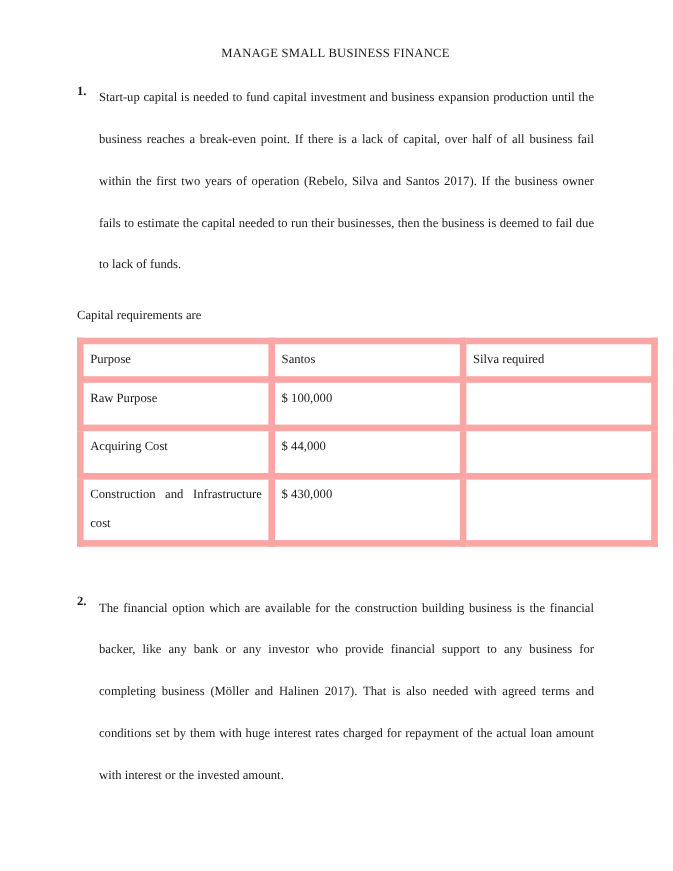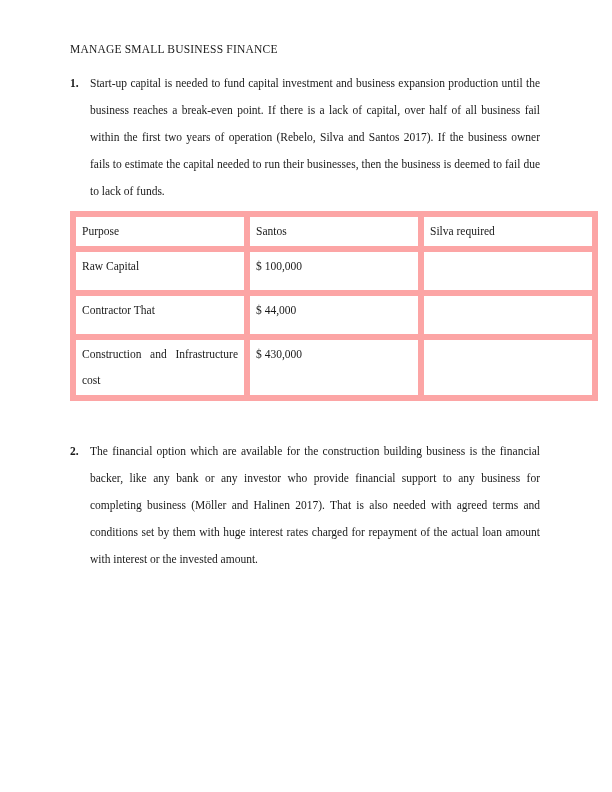--- a/index.html
+++ b/index.html
@@ -15,35 +15,36 @@
     font-family: "Liberation Serif", "DejaVu Serif", serif;
     font-size: 11.5px;
     color: #1a1a1a;
     box-sizing: border-box;
     padding: 36px 72px 0 70px;
     overflow: hidden;
   }
   .doc-title {
     line-height: 27px;
     letter-spacing: 0.2px;
+    text-align: center;
   }
   .numbered-para {
     display: flex;
     align-items: flex-start;
   }
   .numbered-para .num {
     width: 20px;
     flex: 0 0 20px;
     font-weight: bold;
     line-height: 27px;
   }
   .numbered-para .ptext {
     flex: 1 1 auto;
     text-align: justify;
-    line-height: 27px;
+    line-height: 38px;
   }
   .para-1 { margin-top: 7px; }
   .para-2 { margin-top: 37px; }
   .table-caption {
     margin-top: 14px;
     line-height: 27px;
   }
   table.cap-table {
     margin-top: 6px;
     border-collapse: collapse;
@@ -72,35 +73,36 @@
 
 <div class="page">
 
   <div class="doc-title">MANAGE SMALL BUSINESS FINANCE</div>
 
   <div class="numbered-para para-1">
     <div class="num">1.</div>
     <div class="ptext">Start-up capital is needed to fund capital investment and business expansion production until the business reaches a break-even point. If there is a lack of capital, over half of all business fail within the first two years of operation (Rebelo, Silva and Santos 2017). If the business owner fails to estimate the capital needed to run their businesses, then the business is deemed to fail due to lack of funds.</div>
   </div>
 
+  <div class="table-caption">Capital requirements are</div>
 
   <table class="cap-table">
     <tbody>
       <tr class="header-row">
         <td>Purpose</td>
         <td>Santos</td>
         <td>Silva required</td>
       </tr>
       <tr class="row-2">
-        <td>Raw Capital</td>
+        <td>Raw Purpose</td>
         <td>$ 100,000</td>
         <td></td>
       </tr>
       <tr class="row-3">
-        <td>Contractor That</td>
+        <td>Acquiring Cost</td>
         <td>$ 44,000</td>
         <td></td>
       </tr>
       <tr class="row-4">
         <td class="cell-purpose-justify">Construction and Infrastructure cost</td>
         <td>$ 430,000</td>
         <td></td>
       </tr>
     </tbody>
   </table>

